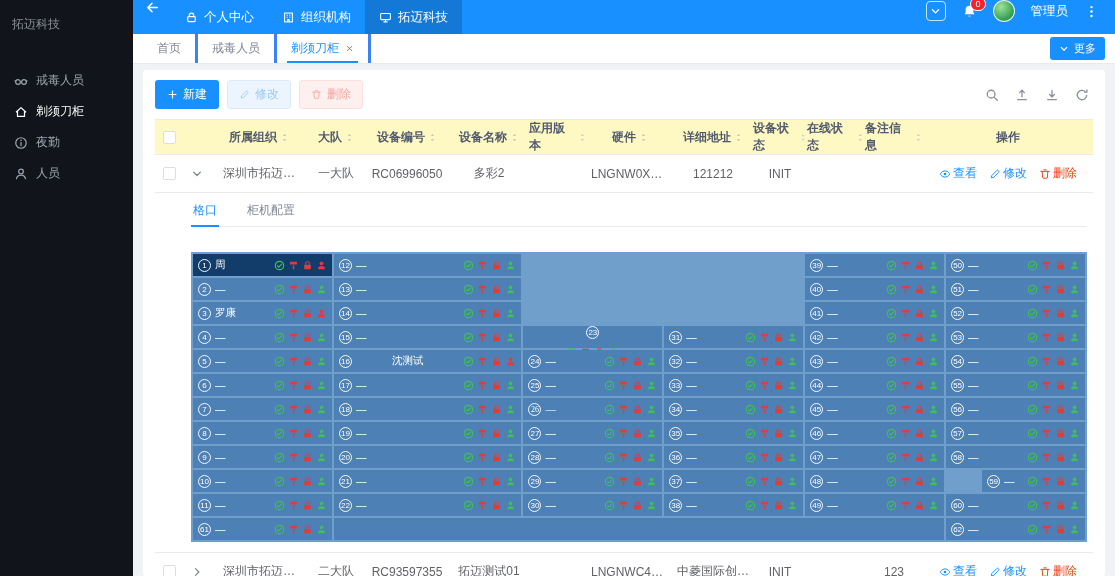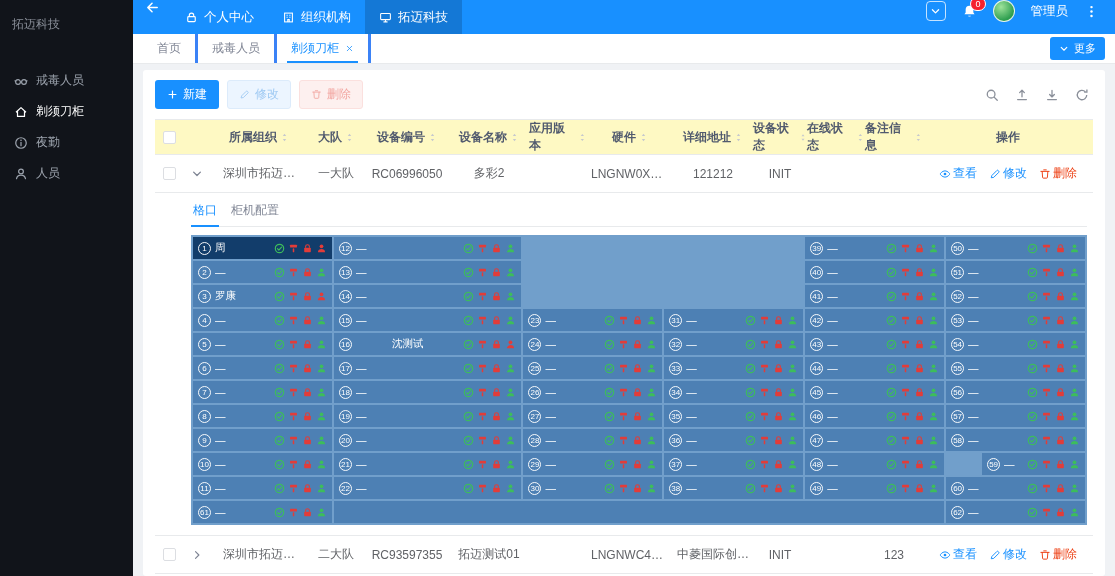--- a/index.html
+++ b/index.html
@@ -68,21 +68,21 @@
   .cell { padding:0 4px; text-align:center; color:#606266; white-space:nowrap; overflow:hidden; text-overflow:ellipsis; }
   .checkbox { width:13px; height:13px; border:1px solid #dcdee2; border-radius:2px; background:#fff; margin:0 auto; cursor:pointer; }
   .expander { display:flex; justify-content:center; color:#808695; cursor:pointer; }
   .ops { display:flex; align-items:center; justify-content:center; gap:12px; }
   .op { display:inline-flex; align-items:center; gap:2px; cursor:pointer; }
   .op-view,.op-edit { color:#1890ff; }
   .op-del { color:#ed4014; }
 
   
   .panel { padding:2px 6px 10px 36px; border-bottom:1px solid #e8eaec; }
-  .panel-tabs { display:flex; gap:10px; border-bottom:1px solid #e8eaec; margin-bottom:8px;align-items:center; }
+  .panel-tabs { display:flex; gap:26px; border-bottom:1px solid #e8eaec; margin-bottom:25px;align-items:center; }
   .ptab { font-size:12px; color:#808695; padding:7px 2px; position:relative; cursor:pointer; }
   .ptab.active { color:#1890ff; }
   .ptab.active::after { content:""; position:absolute; left:0; right:0; bottom:-1px; height:2px; background:#1890ff; }
 
   .lgrid { display:grid; grid-template-columns:repeat(6,1fr); grid-auto-rows:22px; gap:2px; background:#719fcb; padding:2px; }
   .gcell { background:#4d80b4; display:flex; align-items:center; gap:4px; padding:0 5px; color:#fff; cursor:pointer; }
   .gcell.sel { background:#123d6b; }
   .gblank { background:#4d80b4; }
   .gnum { width:13px; height:13px; flex-shrink:0; border:1px solid rgba(255,255,255,0.95); border-radius:50%; font-size:8px; display:flex; align-items:center; justify-content:center; }
   .glabel { flex:1; font-size:10.5px; white-space:nowrap; overflow:hidden; }
@@ -874,21 +874,21 @@
                     <svg width="11" height="11" viewBox="0 0 16 16">
                       <path d="M5.2 7V5.3a2.8 2.8 0 0 1 5.6 0V7" stroke="#e23c39" stroke-width="1.6" fill="none"></path>
                       <rect x="3.2" y="7" width="9.6" height="6.3" rx="1" fill="#e23c39"></rect>
                     </svg>
                     <svg width="11" height="11" viewBox="0 0 16 16">
                       <circle cx="8" cy="4.8" r="2.7" fill="#3dbd5b"></circle>
                       <path d="M2.8 13.5c0-3 2.3-4.6 5.2-4.6s5.2 1.6 5.2 4.6z" fill="#3dbd5b"></path>
                     </svg>
                   </span>
                 </div>
-                <div class="gcell" style="grid-area: 4 / 3;">
+                <div class="gcell" style="grid-area: 4 / 3; flex-direction: column;">
                   <span class="gnum">23</span>
                   <span class="glabel">—</span>
                   <span class="gicons">
                     <svg width="11" height="11" viewBox="0 0 16 16">
                       <circle cx="8" cy="8" r="6.1" stroke="#3dbd5b" stroke-width="1.7" fill="none"></circle>
                       <path d="M5 8.3l2 2 4-4.2" stroke="#3dbd5b" stroke-width="1.7" fill="none" stroke-linecap="round" stroke-linejoin="round"></path>
                     </svg>
                     <svg width="11" height="11" viewBox="0 0 16 16">
                       <rect x="3" y="2.4" width="10" height="4.2" rx=".9" fill="#e23c39"></rect>
                       <rect x="6.9" y="7.6" width="2.2" height="6" rx="1" fill="#e23c39"></rect>
@@ -940,21 +940,21 @@
                     <svg width="11" height="11" viewBox="0 0 16 16">
                       <path d="M5.2 7V5.3a2.8 2.8 0 0 1 5.6 0V7" stroke="#e23c39" stroke-width="1.6" fill="none"></path>
                       <rect x="3.2" y="7" width="9.6" height="6.3" rx="1" fill="#e23c39"></rect>
                     </svg>
                     <svg width="11" height="11" viewBox="0 0 16 16">
                       <circle cx="8" cy="4.8" r="2.7" fill="#3dbd5b"></circle>
                       <path d="M2.8 13.5c0-3 2.3-4.6 5.2-4.6s5.2 1.6 5.2 4.6z" fill="#3dbd5b"></path>
                     </svg>
                   </span>
                 </div>
-                <div class="gcell" style="grid-area: 7 / 3;">
+                <div class="gcell" style="grid-area: 7 / 3; font-family: Liberation Serif, serif;">
                   <span class="gnum">26</span>
                   <span class="glabel">—</span>
                   <span class="gicons">
                     <svg width="11" height="11" viewBox="0 0 16 16">
                       <circle cx="8" cy="8" r="6.1" stroke="#3dbd5b" stroke-width="1.7" fill="none"></circle>
                       <path d="M5 8.3l2 2 4-4.2" stroke="#3dbd5b" stroke-width="1.7" fill="none" stroke-linecap="round" stroke-linejoin="round"></path>
                     </svg>
                     <svg width="11" height="11" viewBox="0 0 16 16">
                       <rect x="3" y="2.4" width="10" height="4.2" rx=".9" fill="#e23c39"></rect>
                       <rect x="6.9" y="7.6" width="2.2" height="6" rx="1" fill="#e23c39"></rect>

